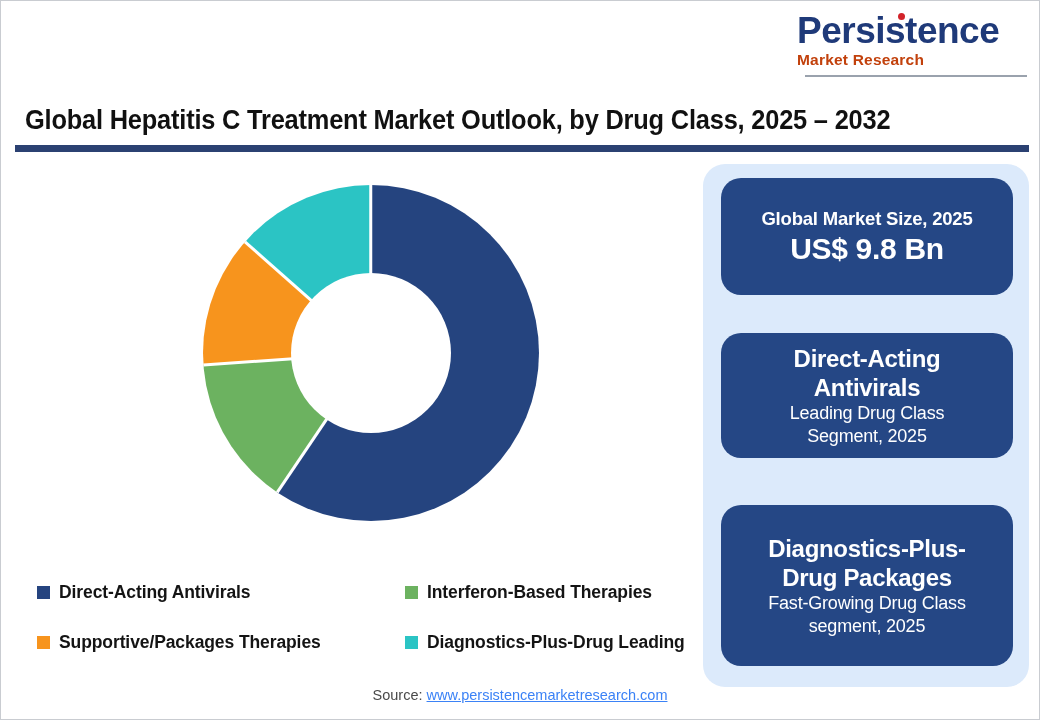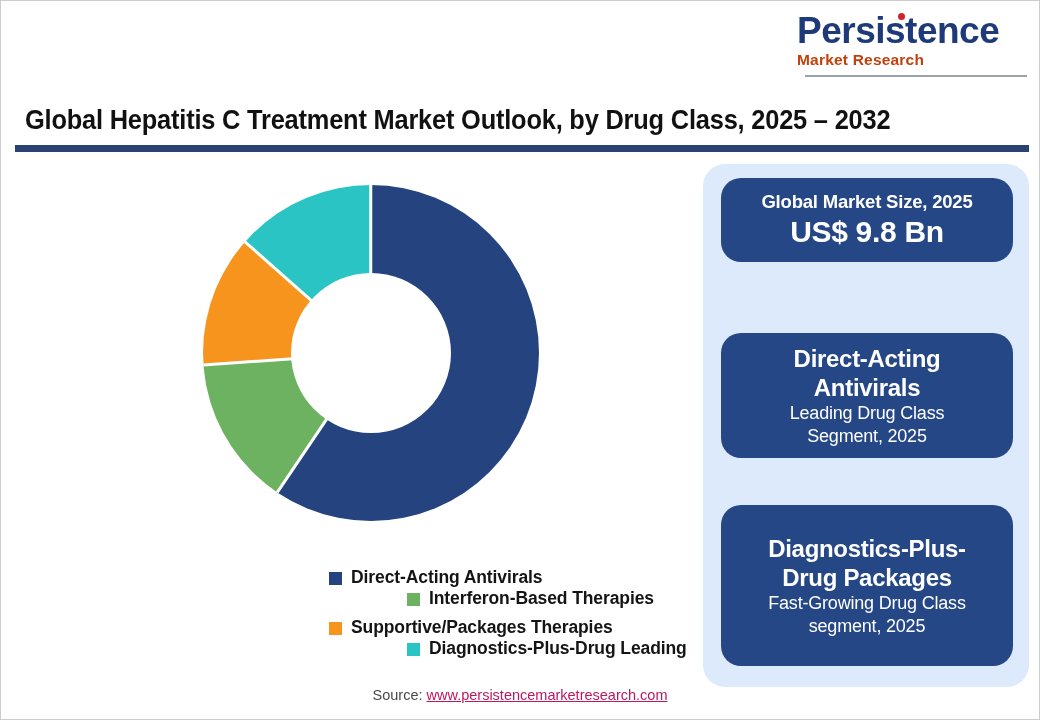--- a/index.html
+++ b/index.html
@@ -100,22 +100,21 @@
   }
 
   
   .legend{
     position:absolute;left:36px;top:566px;
     width:660px;
   }
   .legend-row{
     display:flex;
     height:50px;
-    align-items:flex-end;
-    flex-direction:column;
+    align-items:center;
   }
   .legend-item{
     display:flex;
     align-items:center;
   }
   .legend-item.col1{width:368px;}
   .legend-item.col2{width:290px;}
   .swatch{
     width:13px;height:13px;
     flex:0 0 13px;
@@ -145,21 +144,21 @@
     border-radius:20px;
     color:#ffffff;
     display:flex;
     flex-direction:column;
     align-items:center;
     justify-content:center;
     text-align:center;
     box-sizing:border-box;
     padding:6px 10px;
   }
-  .card1{top:14px;height:84px;}
+  .card1{top:14px;height:117px;}
   .card2{top:169px;height:125px;}
   .card3{top:341px;height:161px;}
 
   .c-small{
     font-family:"Liberation Sans", sans-serif;
     font-weight:bold;
     font-size:18.5px;
     line-height:24px;
     letter-spacing:-0.2px;
   }
@@ -187,21 +186,21 @@
 
   
   .source{
     position:absolute;left:0;right:0;top:686px;
     text-align:center;
     font-family:"Liberation Sans", sans-serif;
     font-size:14.5px;
     color:#4a4a4a;
   }
   .source a{
-    color:#be185d;
+    color:#3b82f6;
     text-decoration:underline;
   }
 </style>
 </head>
 <body>
 
 <div id="page">
 
   <div class="logo-wrap">
     <div class="logo-main">

